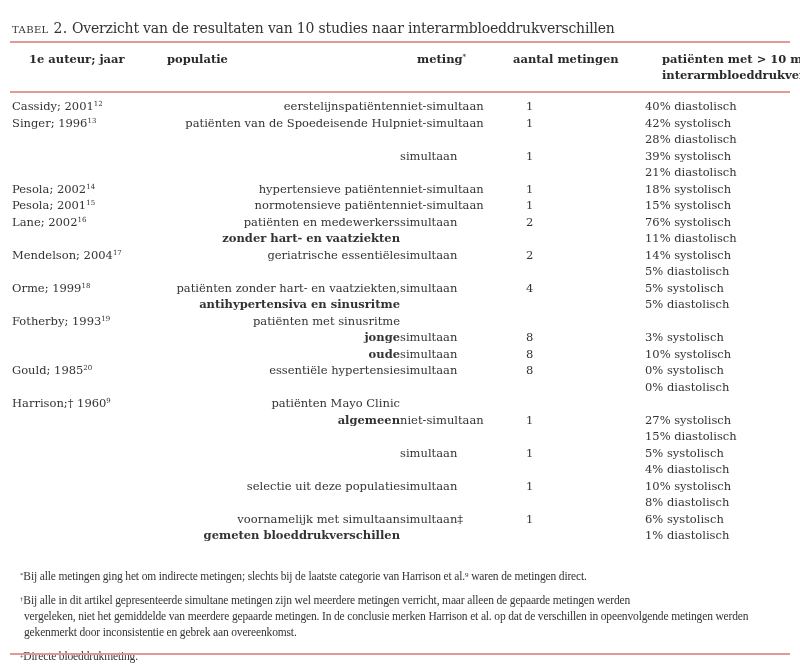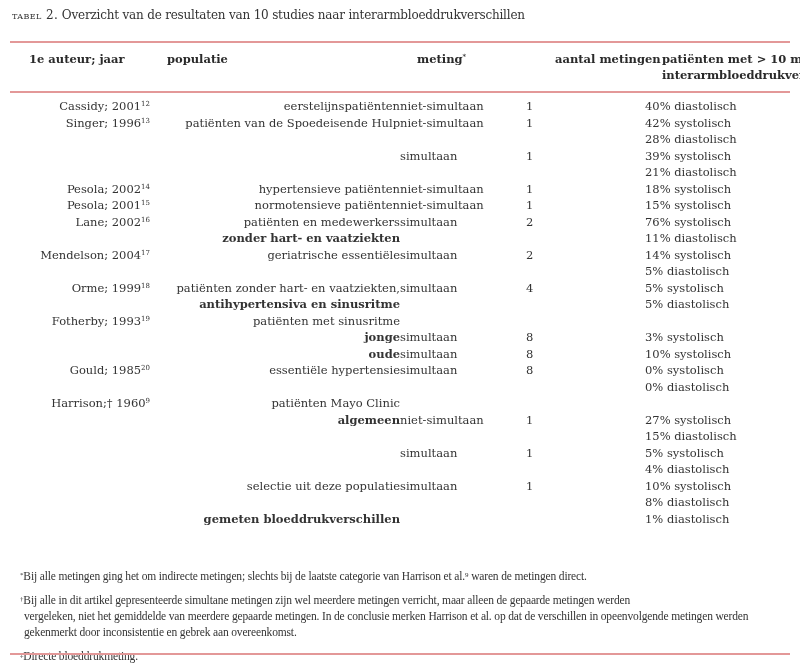--- a/index.html
+++ b/index.html
@@ -1,25 +1,25 @@
 <!DOCTYPE html>
 <html><head>
 <meta charset="utf-8">
 <style>
   html, body { margin:0; padding:0; background:#ffffff; }
   body { width:800px; height:667px; position:relative; overflow:hidden;
          font-family:"DejaVu Serif","Liberation Serif",serif; color:#333333; }
-  .caption { position:absolute; left:12px; top:8px; font-size:12px; letter-spacing:-0.2px; white-space:nowrap; }
+  .caption { position:absolute; left:12px; top:20px; font-size:14px; letter-spacing:-0.2px; white-space:nowrap; }
   .caption .label { font-variant:small-caps; text-transform:lowercase; letter-spacing:0.4px; }
   .rule { position:absolute; left:10px; width:780px; height:1.5px; background:#e39898; }
   .hdr { position:absolute; top:51px; font-size:11.5px; font-weight:bold; line-height:16px; white-space:nowrap; color:#2a2a2a;margin-left:17px; }
   .hdr sup, .cell sup { font-size:7px; vertical-align:top; position:relative; top:-2px; font-weight:normal; }
   table.data { position:absolute; left:12px; top:98px; border-collapse:collapse; }
   table.data td { font-size:11.5px; line-height:16.5px; height:16.5px; padding:0; vertical-align:top; white-space:nowrap; color:#333; }
-  td.c1 { width:138px;text-align:right; }
+  td.c1 { width:138px; }
   td.c2 { width:250px;text-align:right; }
   td.c3 { width:126px; }
   td.c4 { width:119px; }
   td.c5 { width:150px;margin-top:26px; }
   .indent { padding-left:14px; display:inline-block;font-weight:bold; }
   .footnotes { position:absolute; left:12px; top:560px; width:780px; font-family:"Liberation Serif","DejaVu Serif",serif; font-size:11.5px; line-height:16px; color:#333; letter-spacing:-0.15px; }
   .footnotes .fn { margin:8px; }
   .footnotes .fn .cont { display:block; padding-left:4px; }
   .footnotes sup { font-size:7px; vertical-align:top; position:relative; top:-1px; }
 </style>
@@ -28,21 +28,21 @@
 
 <div class="caption">
   <span class="label">TABEL 2.</span><span> Overzicht van de resultaten van 10 studies naar interarmbloeddrukverschillen</span>
 </div>
 
 <div class="rule" style="top:41px;"></div>
 
 <div class="hdr" style="left:12px;">1e auteur; jaar</div>
 <div class="hdr" style="left:150px;">populatie</div>
 <div class="hdr" style="left:400px;"><span>meting</span><sup>*</sup></div>
-<div class="hdr" style="left:538px;">aantal metingen</div>
+<div class="hdr" style="left:496px;">aantal metingen</div>
 <div class="hdr" style="left:645px;">
   <div>patiënten met &gt; 10 mmHg</div>
   <div>interarmbloeddrukverschil</div>
 </div>
 
 <div class="rule" style="top:91px;"></div>
 
 <table class="data">
   <tbody id="tbody">
       <tr>
@@ -212,20 +212,27 @@
         <td class="c3 cell">simultaan</td>
         <td class="c4 cell">1</td>
         <td class="c5 cell">10% systolisch</td>
       </tr>
       <tr>
         <td class="c1 cell"><span></span></td>
         <td class="c2 cell"><span></span></td>
         <td class="c3 cell"></td>
         <td class="c4 cell"></td>
         <td class="c5 cell">8% diastolisch</td>
+      </tr>
+      <tr>
+        <td class="c1 cell"><span></span></td>
+        <td class="c2 cell"><span>voornamelijk met simultaan</span></td>
+        <td class="c3 cell">simultaan‡</td>
+        <td class="c4 cell">1</td>
+        <td class="c5 cell">6% systolisch</td>
       </tr>
       <tr>
         <td class="c1 cell"><span></span></td>
         <td class="c2 cell"><span class="indent">gemeten bloeddrukverschillen</span></td>
         <td class="c3 cell"></td>
         <td class="c4 cell"></td>
         <td class="c5 cell">1% diastolisch</td>
       </tr>
     </tbody>
 </table>

